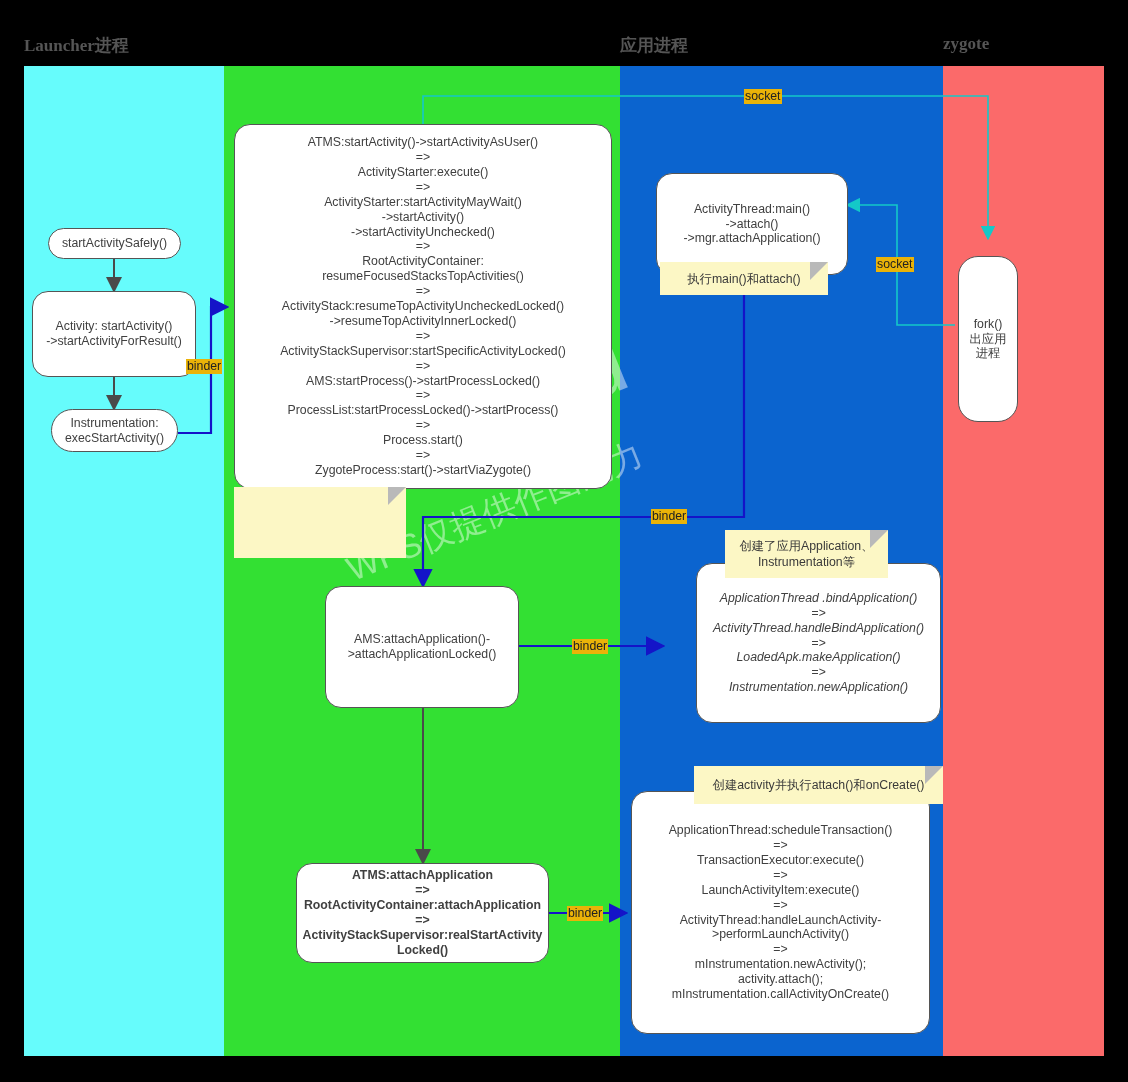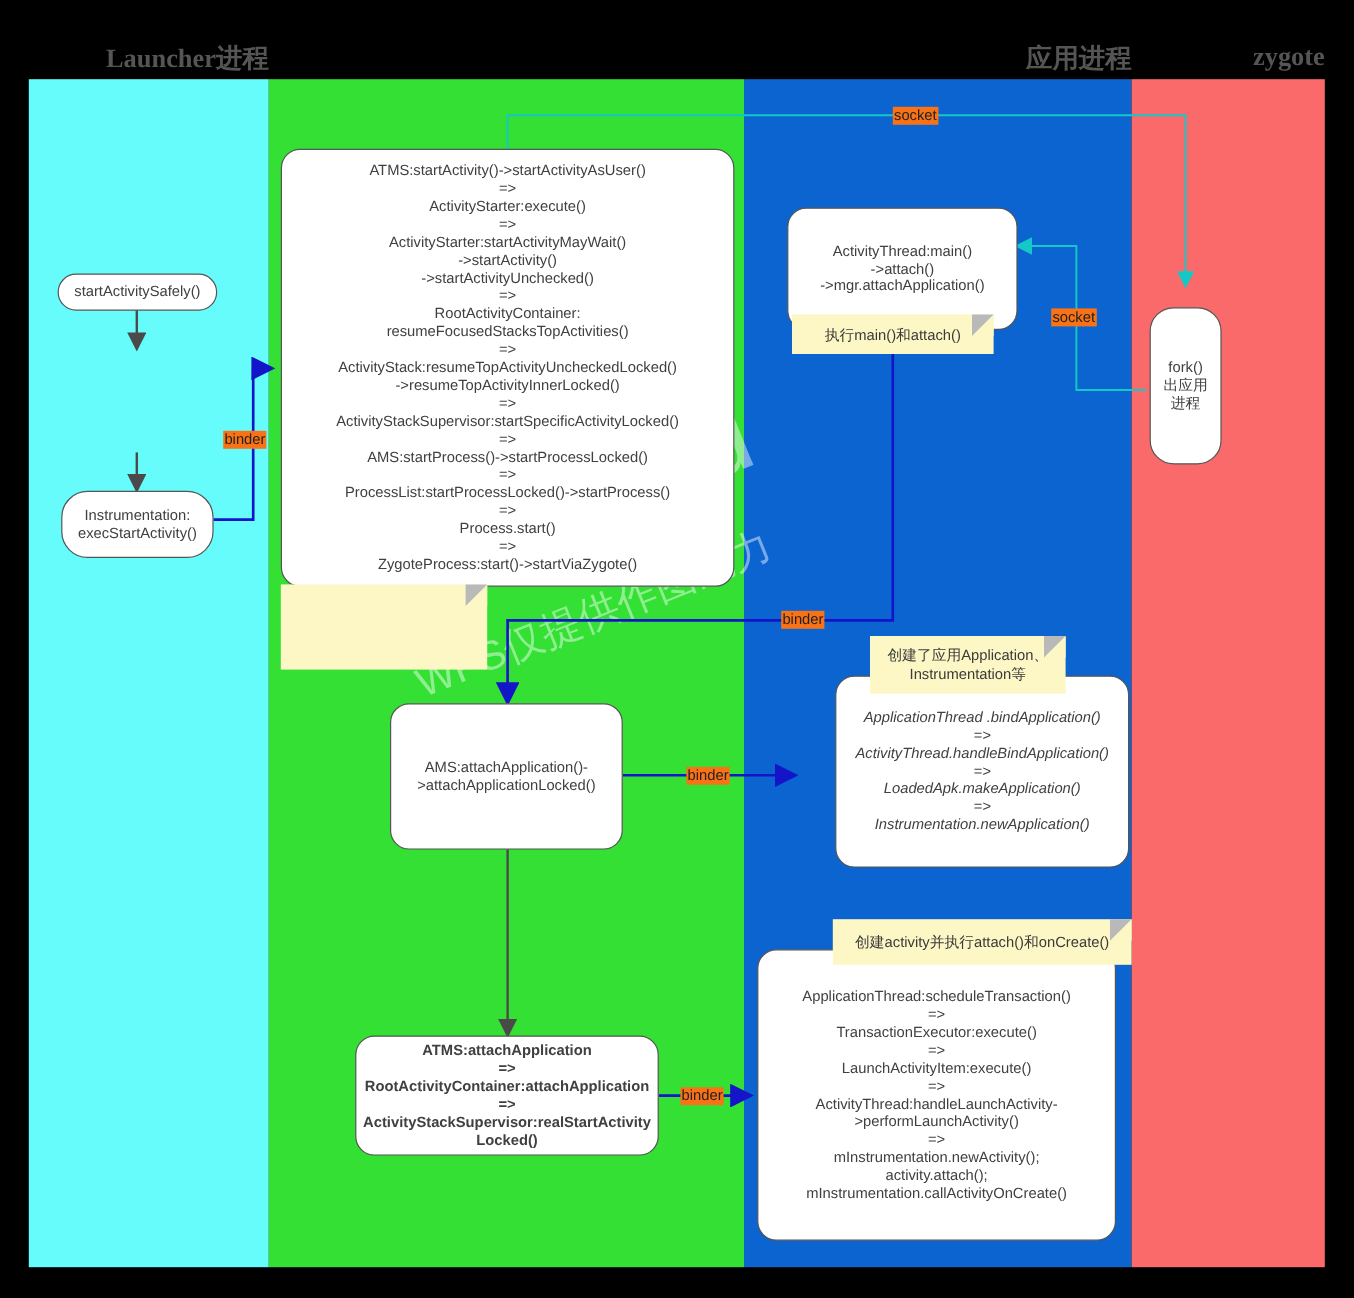--- a/index.html
+++ b/index.html
@@ -18,23 +18,23 @@
   .lane-system   { left: 224px; width: 396px; background: #33E033; }
   .lane-app      { left: 620px; width: 323px; background: #0B64CF; }
   .lane-zygote   { left: 943px; width: 161px; background: #FB6A6A; }
 
   
   .lane-header {
     position: absolute;
     top: 34px;
     color: #555555;
     font-family: "Liberation Serif", serif;
-    font-size: 22px;
+    font-size: 17px;
     font-weight: bold;
-    text-align: right;
+    text-align: left;
     white-space: nowrap;
   }
   .hdr-launcher { left: 24px;  width: 200px; }
   .hdr-system   { left: 224px; width: 396px; }
   .hdr-app      { left: 620px; width: 323px; }
   .hdr-zygote   { left: 943px; width: 161px; }
 
   
   .watermark {
     position: absolute;
@@ -101,21 +101,21 @@
     top: 0; right: 0;
     width: 0; height: 0;
     border-left: 18px solid #B9B9B9;
     border-bottom: 18px solid transparent;
     z-index: 2;
   }
 
   
   .edge-label {
     position: absolute;
-    background: #f97316;
+    background: #eab308;
     color: #222222;
     font-size: 12.3px;
     line-height: 15px;
     padding: 0 1px;
     white-space: nowrap;
     z-index: 9;
   }
 
   
   #wires { position: absolute; left: 0; top: 0; width: 1128px; height: 1082px; z-index: 4; }
@@ -168,22 +168,24 @@
 
     <path d="M519,646 L662,646" stroke="#1414C8" stroke-width="2.2" fill="none" marker-end="url(#ar-blue)"></path>
 
     <path d="M423,708 L423,862" stroke="#4A4A4A" stroke-width="2" fill="none" marker-end="url(#ar-gray)"></path>
 
     <path d="M549,913 L625,913" stroke="#1414C8" stroke-width="2.2" fill="none" marker-end="url(#ar-blue)"></path>
   </svg>
 
   <div class="node pill" style="left:48px; top:228px; width:133px; height:31px;">startActivitySafely()</div>
 
-
-  <div class="node pill" style="left:51px; top:409px; width:127px; height:56px;">Instrumentation:
+  <div class="node" style="left:32px; top:291px; width:164px; height:86px;">Activity: startActivity()
+-&gt;startActivityForResult()</div>
+
+  <div class="node pill" style="left:51px; top:409px; width:127px; height:43px;">Instrumentation:
 execStartActivity()</div>
 
   <div class="node" style="left:234px; top:124px; width:378px; height:365px; align-items:center;">ATMS:startActivity()-&gt;startActivityAsUser()
 =&gt;
 ActivityStarter:execute()
 =&gt;
 ActivityStarter:startActivityMayWait()
 -&gt;startActivity()
 -&gt;startActivityUnchecked()
 =&gt;
@@ -200,21 +202,21 @@
 ProcessList:startProcessLocked()-&gt;startProcess()
 =&gt;
 Process.start()
 =&gt;
 ZygoteProcess:start()-&gt;startViaZygote()</div>
 
   <div class="node" style="left:656px; top:173px; width:192px; height:102px;">ActivityThread:main()
 -&gt;attach()
 -&gt;mgr.attachApplication()</div>
 
-  <div class="node" style="left:958px; top:256px; width:60px; height:131px; border-radius:20px;">fork()
+  <div class="node" style="left:958px; top:256px; width:60px; height:166px; border-radius:20px;">fork()
 出应用
 进程</div>
 
   <div class="node" style="left:325px; top:586px; width:194px; height:122px;">AMS:attachApplication()-
 &gt;attachApplicationLocked()</div>
 
   <div class="node" style="left:696px; top:563px; width:245px; height:160px;font-style:italic;">ApplicationThread .bindApplication()
 =&gt;
 ActivityThread.handleBindApplication()
 =&gt;

